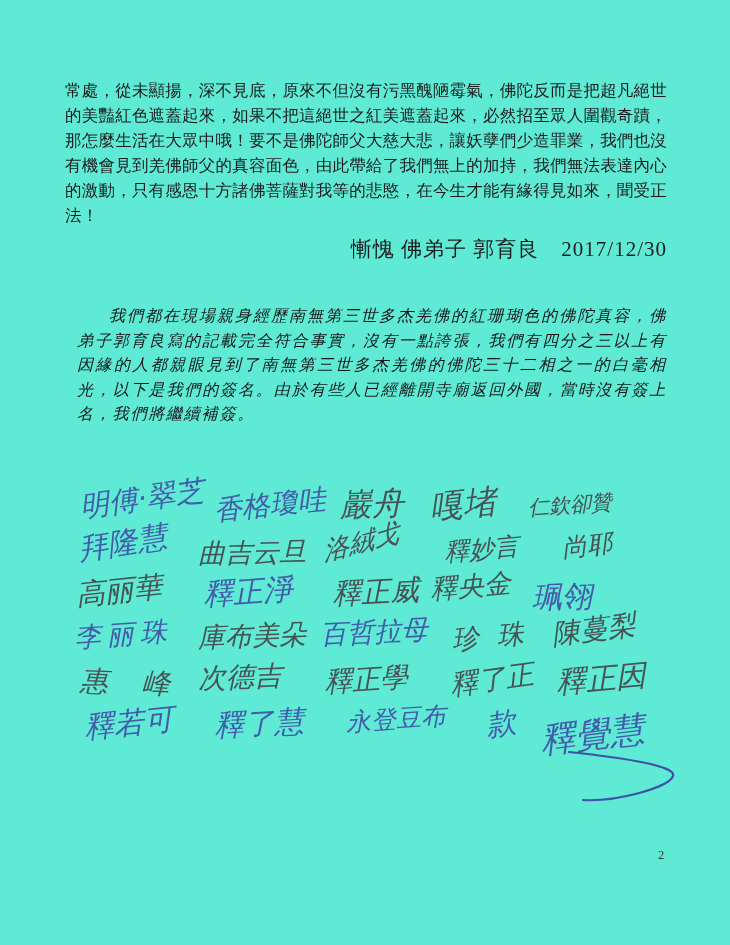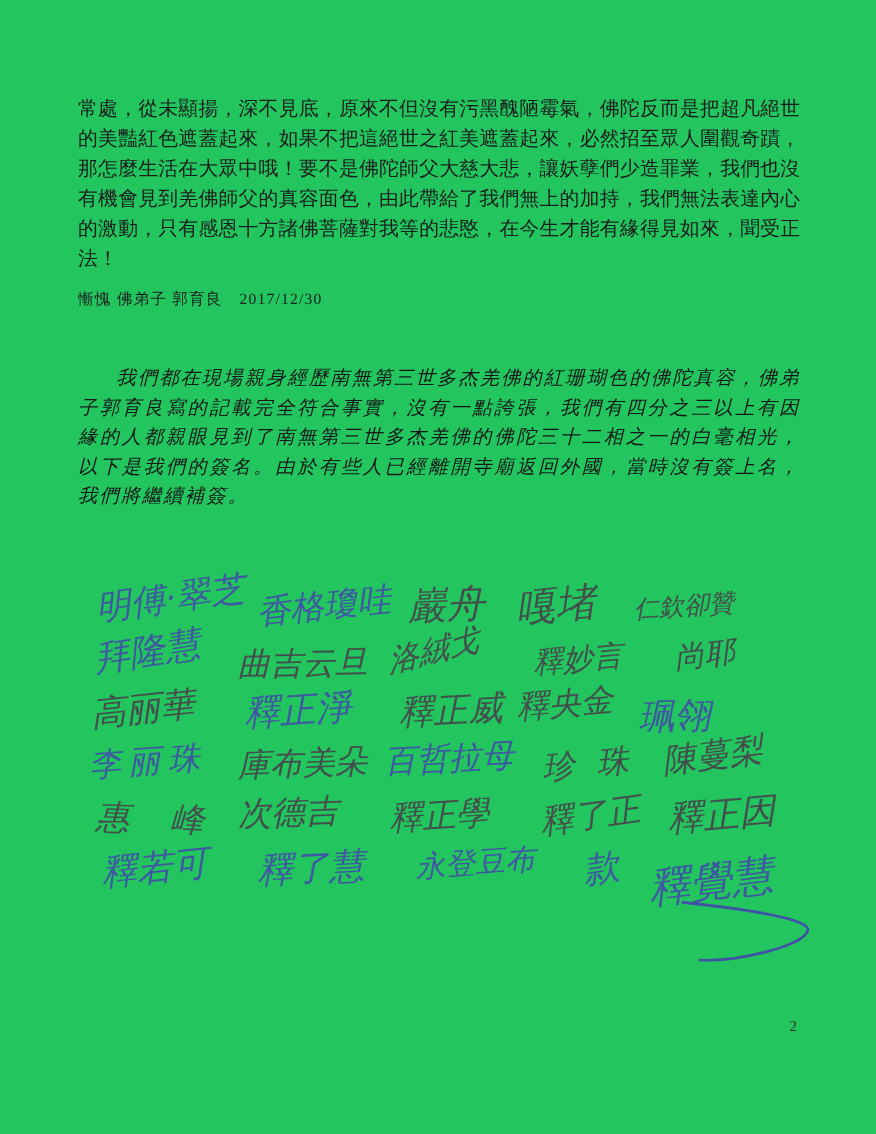--- a/index.html
+++ b/index.html
@@ -7,49 +7,49 @@
     padding: 0;
     width: 730px;
     height: 945px;
     background: #ffffff;
     overflow: hidden;
   }
   .page {
     position: relative;
     width: 730px;
     height: 945px;
-    background: #22c55e;
+    background: #5eead4;
     font-family: "Liberation Serif", serif;
     color: #1c1c1e;
   }
   .content {
     position: absolute;
     left: 65px;
     top: 78px;
     width: 602px;
   }
   .body-par {
     margin: 0;
     font-size: 16.5px;
     line-height: 25px;
     letter-spacing: 0.2px;
     text-align: justify;
     color: #1c1c1e;
   }
   .body-par.indent { text-indent: 2em; }
   .attribution {
     margin: 10px 0 0 0;
-    font-size: 13px;
+    font-size: 21px;
     line-height: 22px;
-    text-align: left;
+    text-align: right;
     letter-spacing: 1px;
     color: #1c1c1e;
   }
   .kaiti-par {
-    margin: 44px 0 0 0;
+    margin: 44px 0 0 12px;
     font-size: 16px;
     line-height: 24.5px;
     letter-spacing: 1.8px;
     text-align: justify;
     text-indent: 2em;
     font-style: italic;
     font-weight: 500;
     color: #17171a;
   }
   .signatures {

